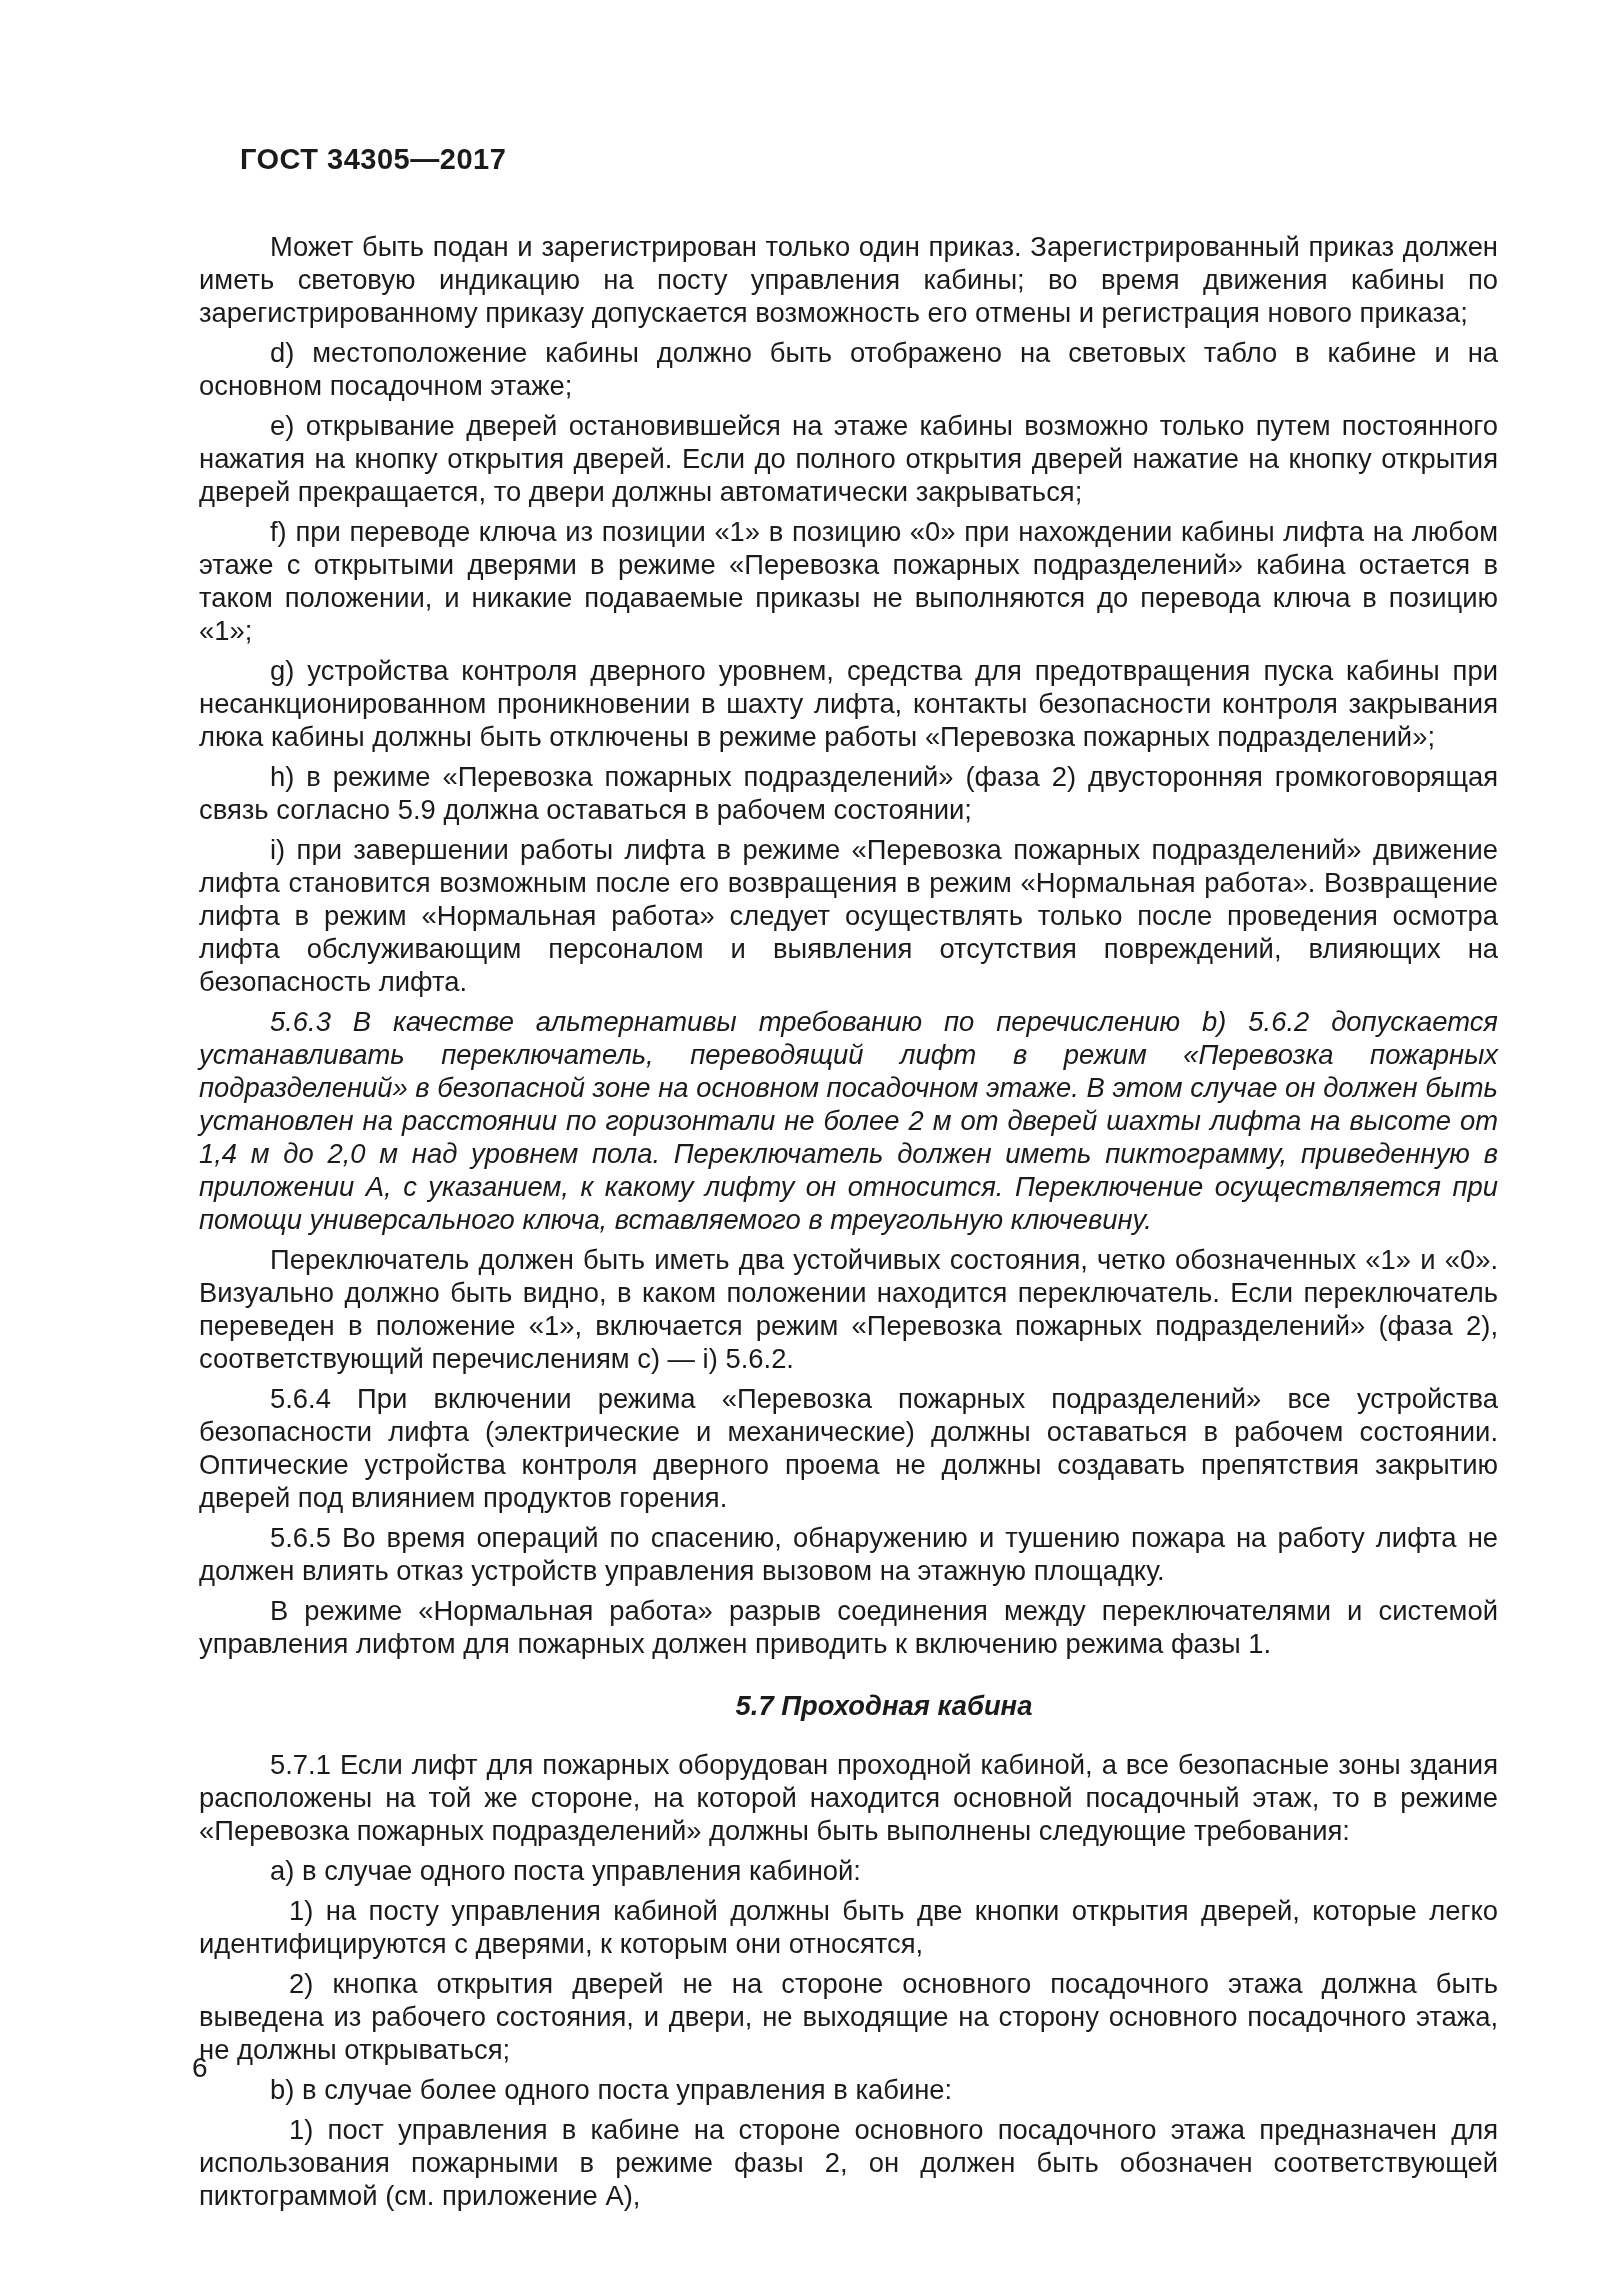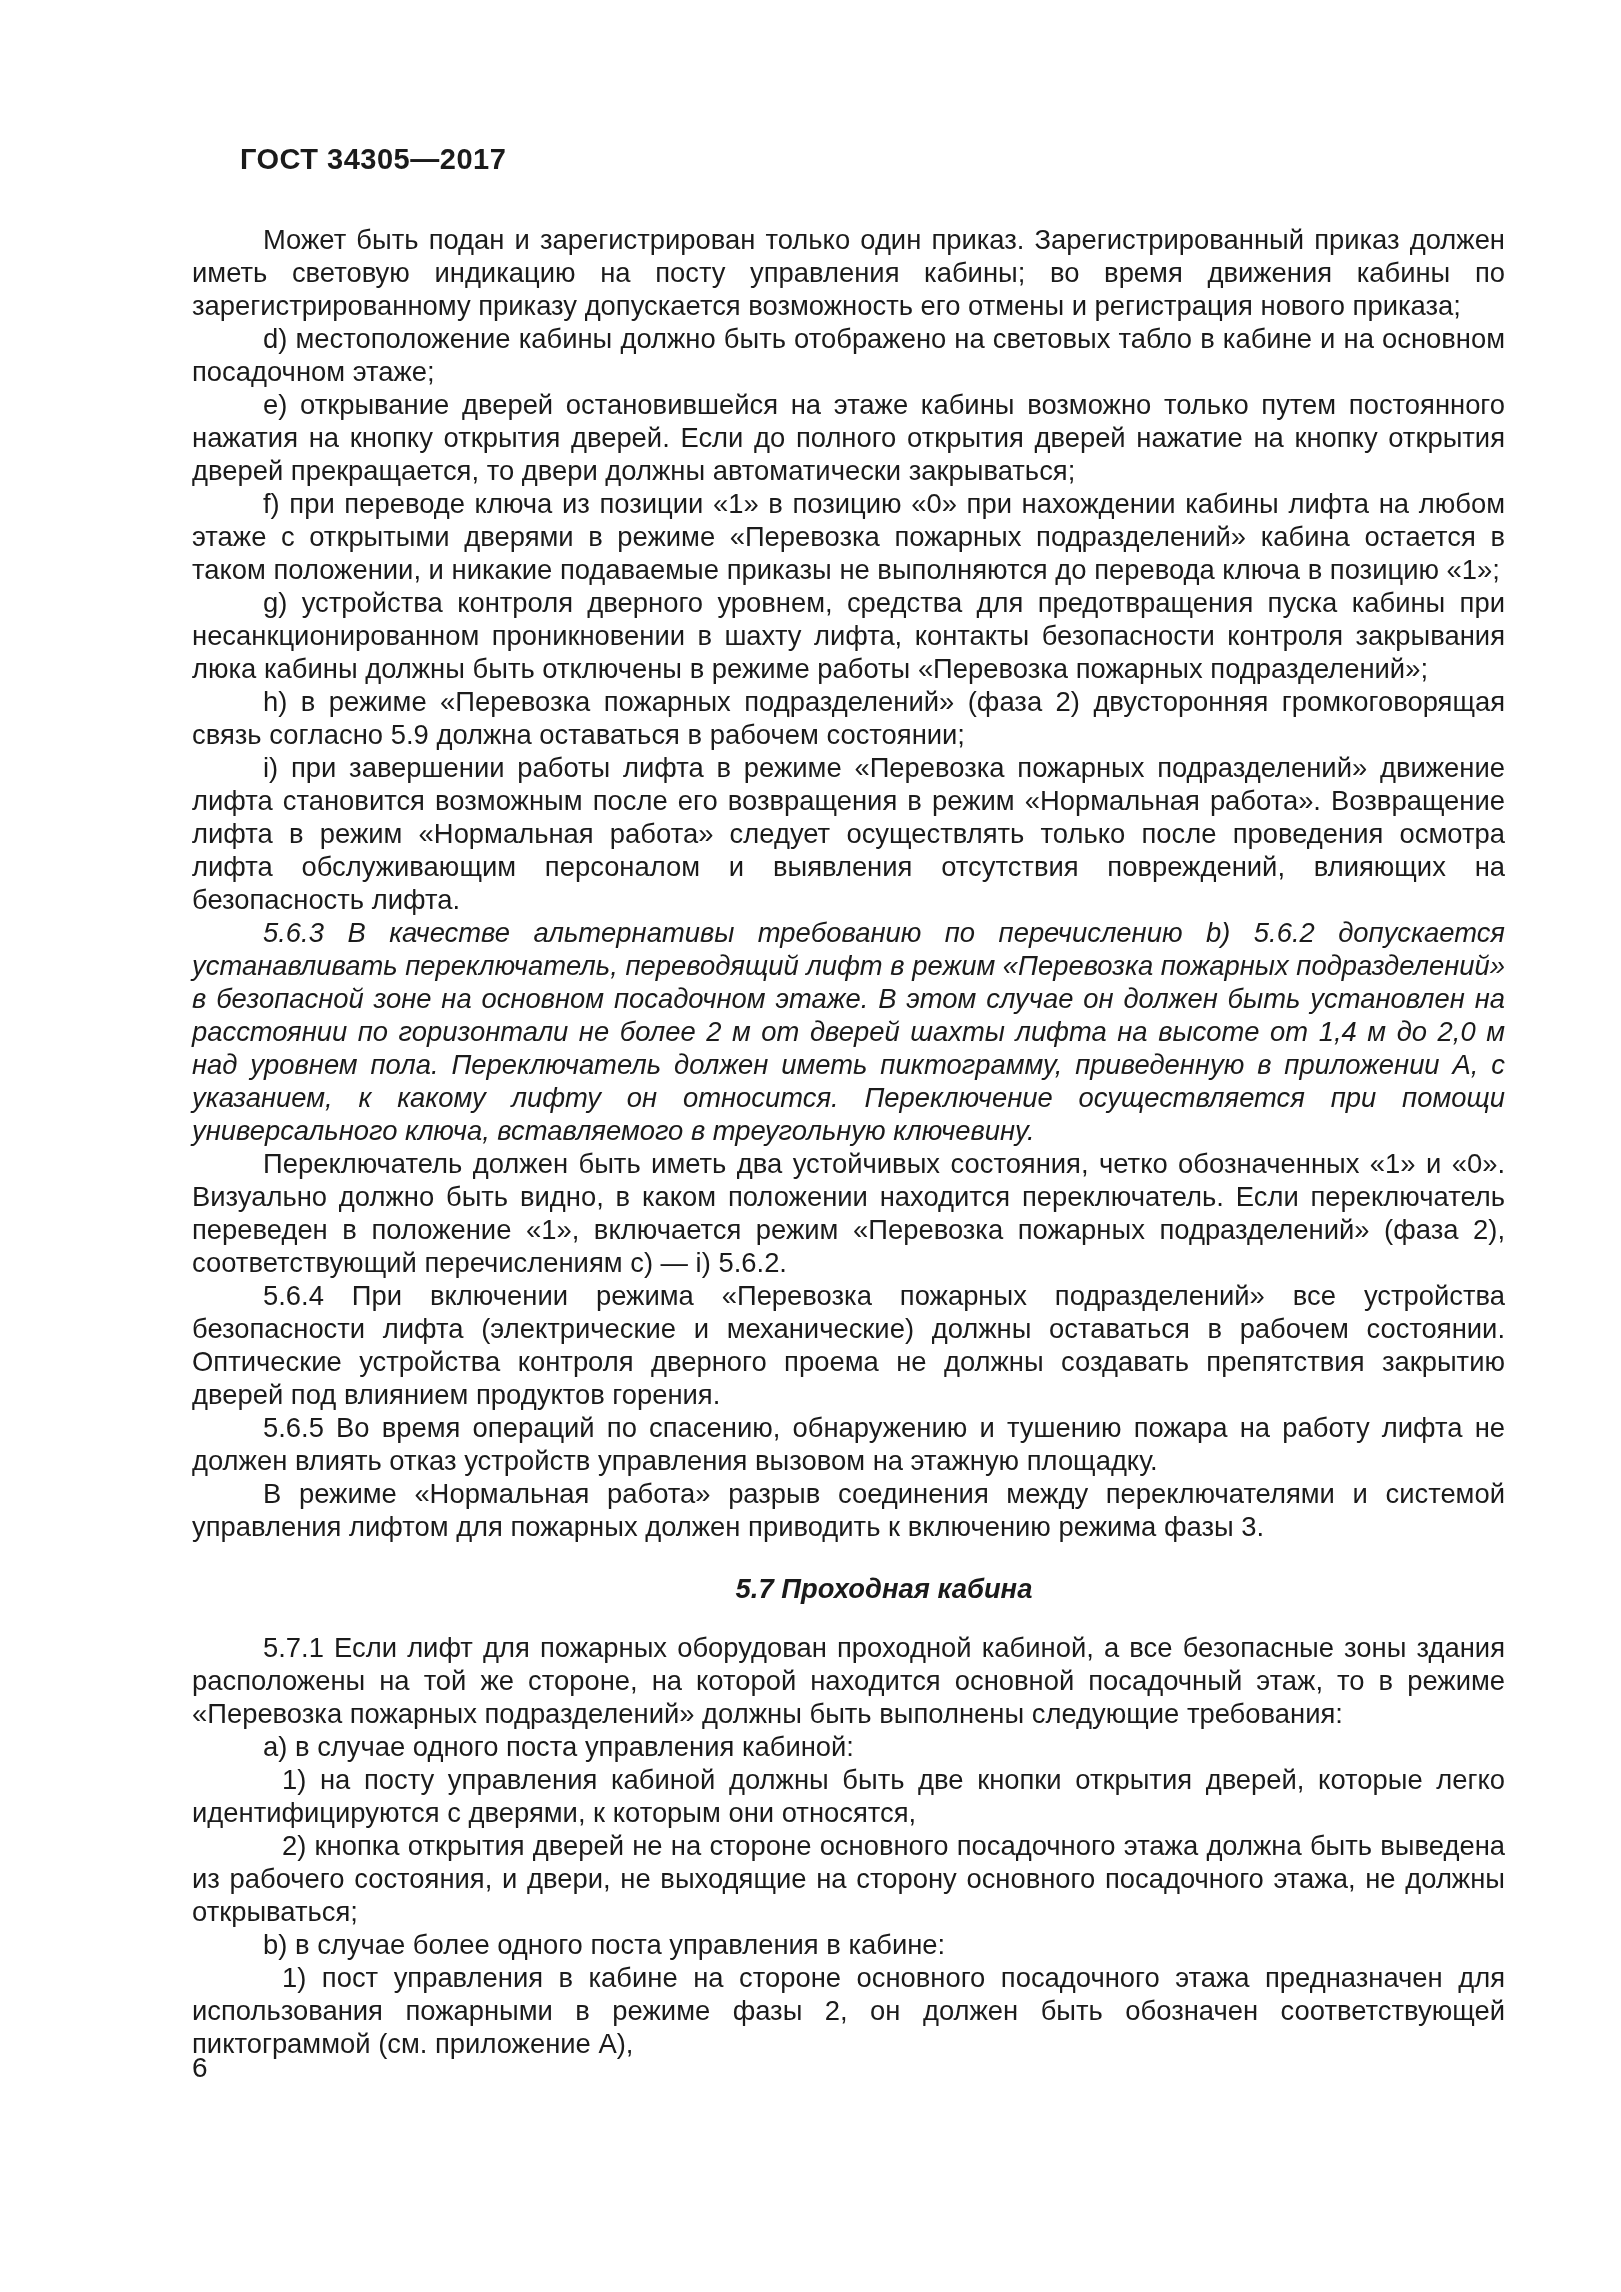--- a/index.html
+++ b/index.html
@@ -29,21 +29,21 @@
   .doc-body {
     position: absolute;
     top: 223px;
     left: 192px;
     width: 1313px;
     font-size: 27.4px;
     line-height: 33px;
     text-align: justify;
   }
   .doc-body p {
-    margin: 0;
+    margin: 7px;
     padding: 0;
     text-indent: 71px;
   }
   .doc-body p.indent-2 {
     text-indent: 90px;
   }
   .doc-body p.italic {
     font-style: italic;
   }
   .doc-body p.section-heading {
@@ -72,21 +72,21 @@
     <p>d) местоположение кабины должно быть отображено на световых табло в кабине и на основном посадочном этаже;</p>
     <p>e) открывание дверей остановившейся на этаже кабины возможно только путем постоянного нажатия на кнопку открытия дверей. Если до полного открытия дверей нажатие на кнопку открытия дверей прекращается, то двери должны автоматически закрываться;</p>
     <p>f) при переводе ключа из позиции «1» в позицию «0» при нахождении кабины лифта на любом этаже с открытыми дверями в режиме «Перевозка пожарных подразделений» кабина остается в таком положении, и никакие подаваемые приказы не выполняются до перевода ключа в позицию «1»;</p>
     <p>g) устройства контроля дверного уровнем, средства для предотвращения пуска кабины при несанкционированном проникновении в шахту лифта, контакты безопасности контроля закрывания люка кабины должны быть отключены в режиме работы «Перевозка пожарных подразделений»;</p>
     <p>h) в режиме «Перевозка пожарных подразделений» (фаза 2) двусторонняя громкоговорящая связь согласно 5.9 должна оставаться в рабочем состоянии;</p>
     <p>i) при завершении работы лифта в режиме «Перевозка пожарных подразделений» движение лифта становится возможным после его возвращения в режим «Нормальная работа». Возвращение лифта в режим «Нормальная работа» следует осуществлять только после проведения осмотра лифта обслуживающим персоналом и выявления отсутствия повреждений, влияющих на безопасность лифта.</p>
     <p class="italic">5.6.3  В качестве альтернативы требованию по перечислению b) 5.6.2 допускается устанавливать переключатель, переводящий лифт в режим «Перевозка пожарных подразделений» в безопасной зоне на основном посадочном этаже. В этом случае он должен быть установлен на расстоянии по горизонтали не более 2 м от дверей шахты лифта на высоте от 1,4 м до 2,0 м над уровнем пола. Переключатель должен иметь пиктограмму, приведенную в приложении А, с указанием, к какому лифту он относится. Переключение осуществляется при помощи универсального ключа, вставляемого в треугольную ключевину.</p>
     <p>Переключатель должен быть иметь два устойчивых состояния, четко обозначенных «1» и «0». Визуально должно быть видно, в каком положении находится переключатель. Если переключатель переведен в положение «1», включается режим «Перевозка пожарных подразделений» (фаза 2), соответствующий перечислениям c) — i) 5.6.2.</p>
     <p>5.6.4 При включении режима «Перевозка пожарных подразделений» все устройства безопасности лифта (электрические и механические) должны оставаться в рабочем состоянии. Оптические устройства контроля дверного проема не должны создавать препятствия закрытию дверей под влиянием продуктов горения.</p>
     <p>5.6.5  Во время операций по спасению, обнаружению и тушению пожара на работу лифта не должен влиять отказ устройств управления вызовом на этажную площадку.</p>
-    <p>В режиме «Нормальная работа» разрыв соединения между переключателями и системой управления лифтом для пожарных должен приводить к включению режима фазы 3.</p>
+    <p>В режиме «Нормальная работа» разрыв соединения между переключателями и системой управления лифтом для пожарных должен приводить к включению режима фазы 1.</p>
     <p class="section-heading">5.7  Проходная кабина</p>
     <p>5.7.1  Если лифт для пожарных оборудован проходной кабиной, а все безопасные зоны здания расположены на той же стороне, на которой находится основной посадочный этаж, то в режиме «Перевозка пожарных подразделений» должны быть выполнены следующие требования:</p>
     <p>a) в случае одного поста управления кабиной:</p>
     <p class="indent-2">1) на посту управления кабиной должны быть две кнопки открытия дверей, которые легко идентифицируются с дверями, к которым они относятся,</p>
     <p class="indent-2">2) кнопка открытия дверей не на стороне основного посадочного этажа должна быть выведена из рабочего состояния, и двери, не выходящие на сторону основного посадочного этажа, не должны открываться;</p>
     <p>b) в случае более одного поста управления в кабине:</p>
     <p class="indent-2">1) пост управления в кабине на стороне основного посадочного этажа предназначен для использования пожарными в режиме фазы 2, он должен быть обозначен соответствующей пиктограммой (см. приложение А),</p>
   </main>
 
   <div class="page-footer">6</div>

